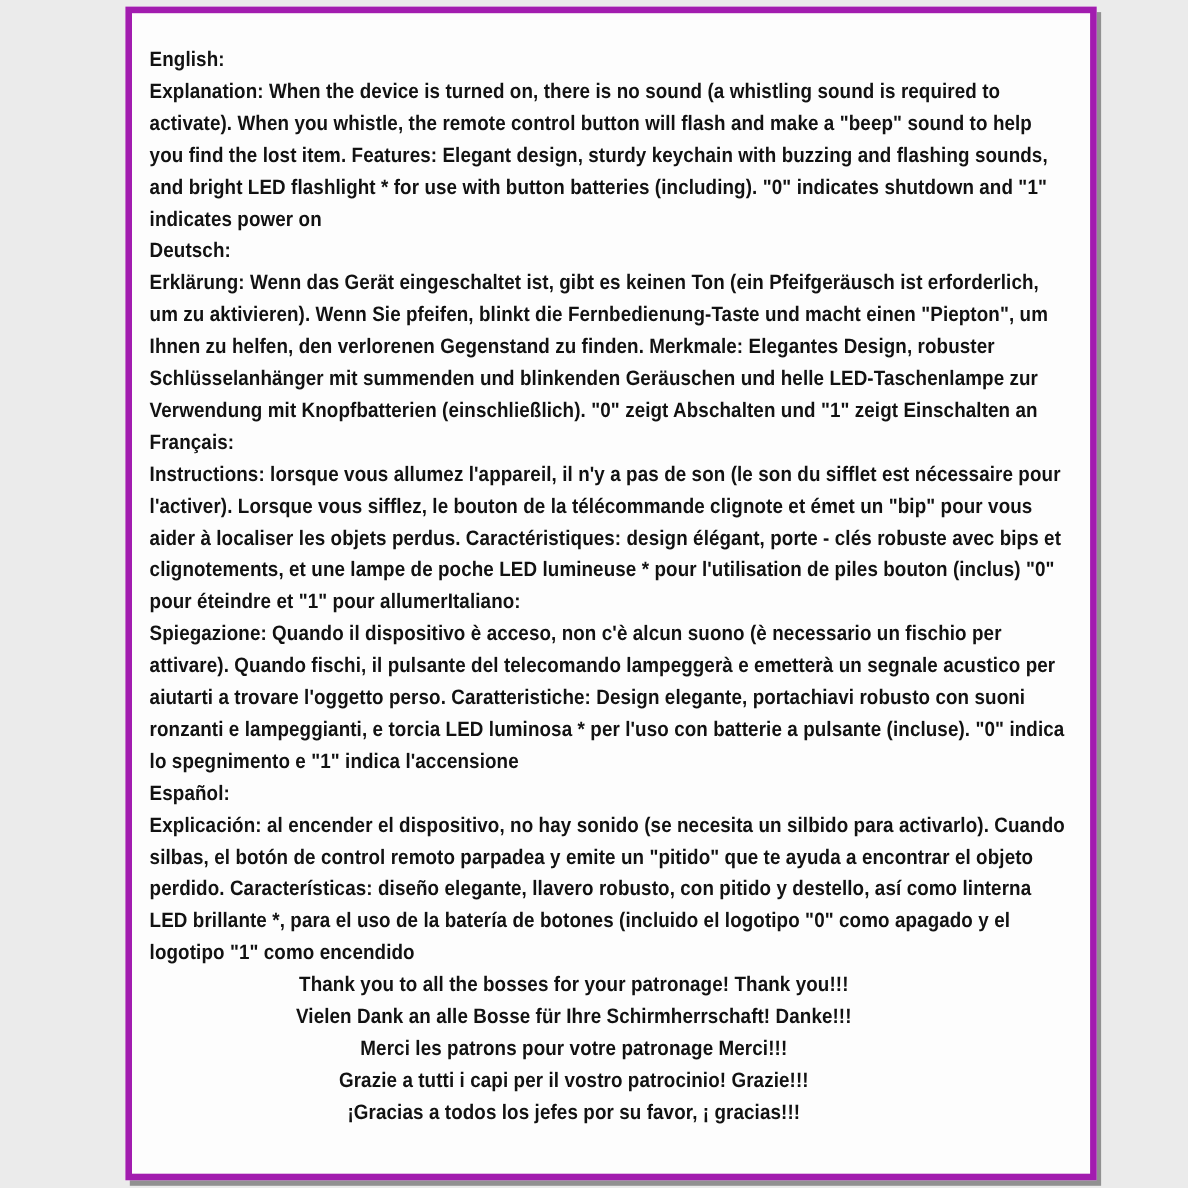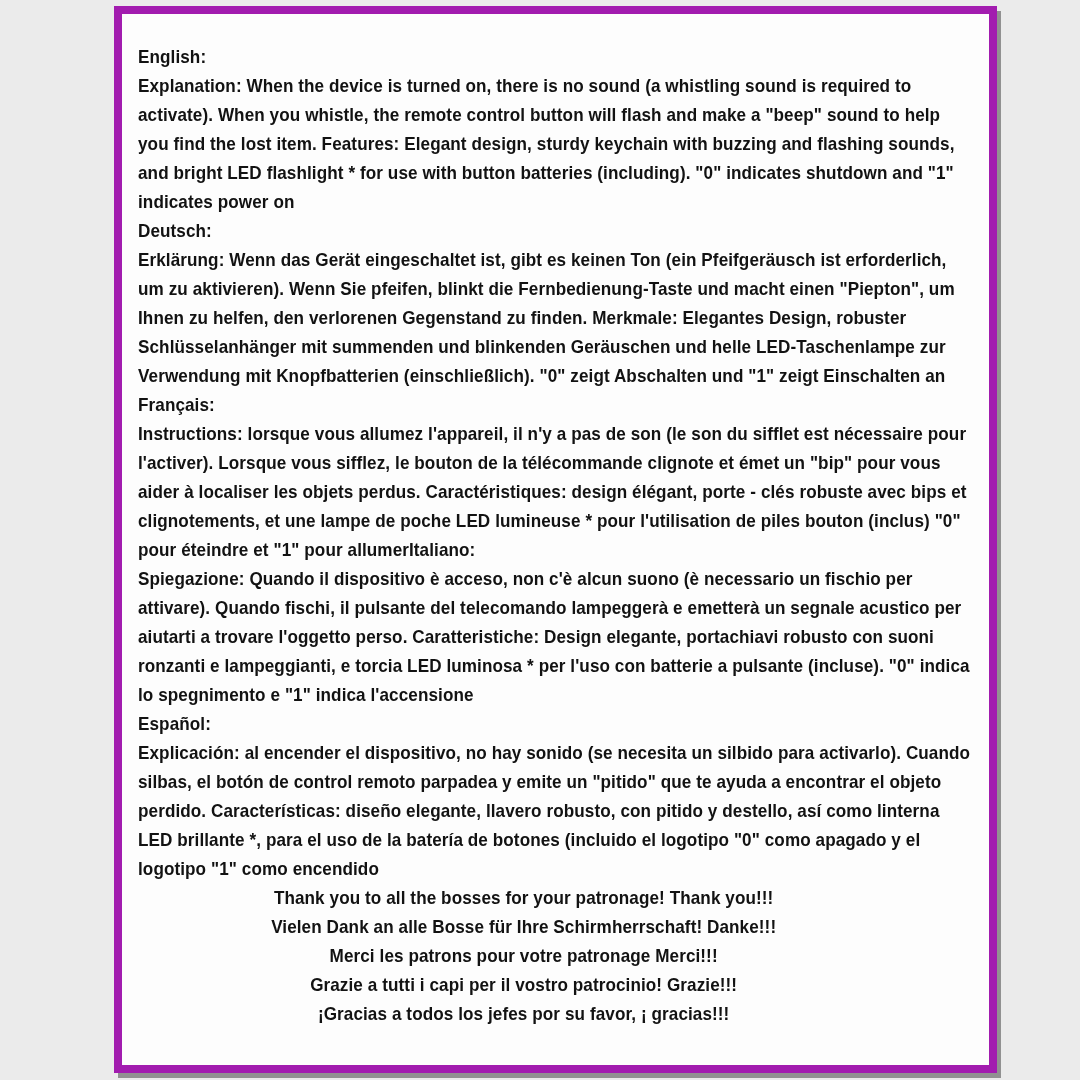--- a/index.html
+++ b/index.html
@@ -15,21 +15,21 @@
     overflow: hidden;
   }
   .paper {
     position: absolute;
     left: 114px;
     top: 6px;
     width: 883px;
     height: 1067px;
     box-sizing: border-box;
     background: #fdfdfd;
-    border: 8px solid #a21caf;
+    border: 6px solid #a21caf;
     box-shadow: 4px 5px 0 rgba(0,0,0,0.38);
     overflow: hidden;
   }
   .content {
     position: absolute;
     left: 16px;
     top: 28px;
     width: 930px;
     transform: scaleX(0.9);
     transform-origin: 0 0;

